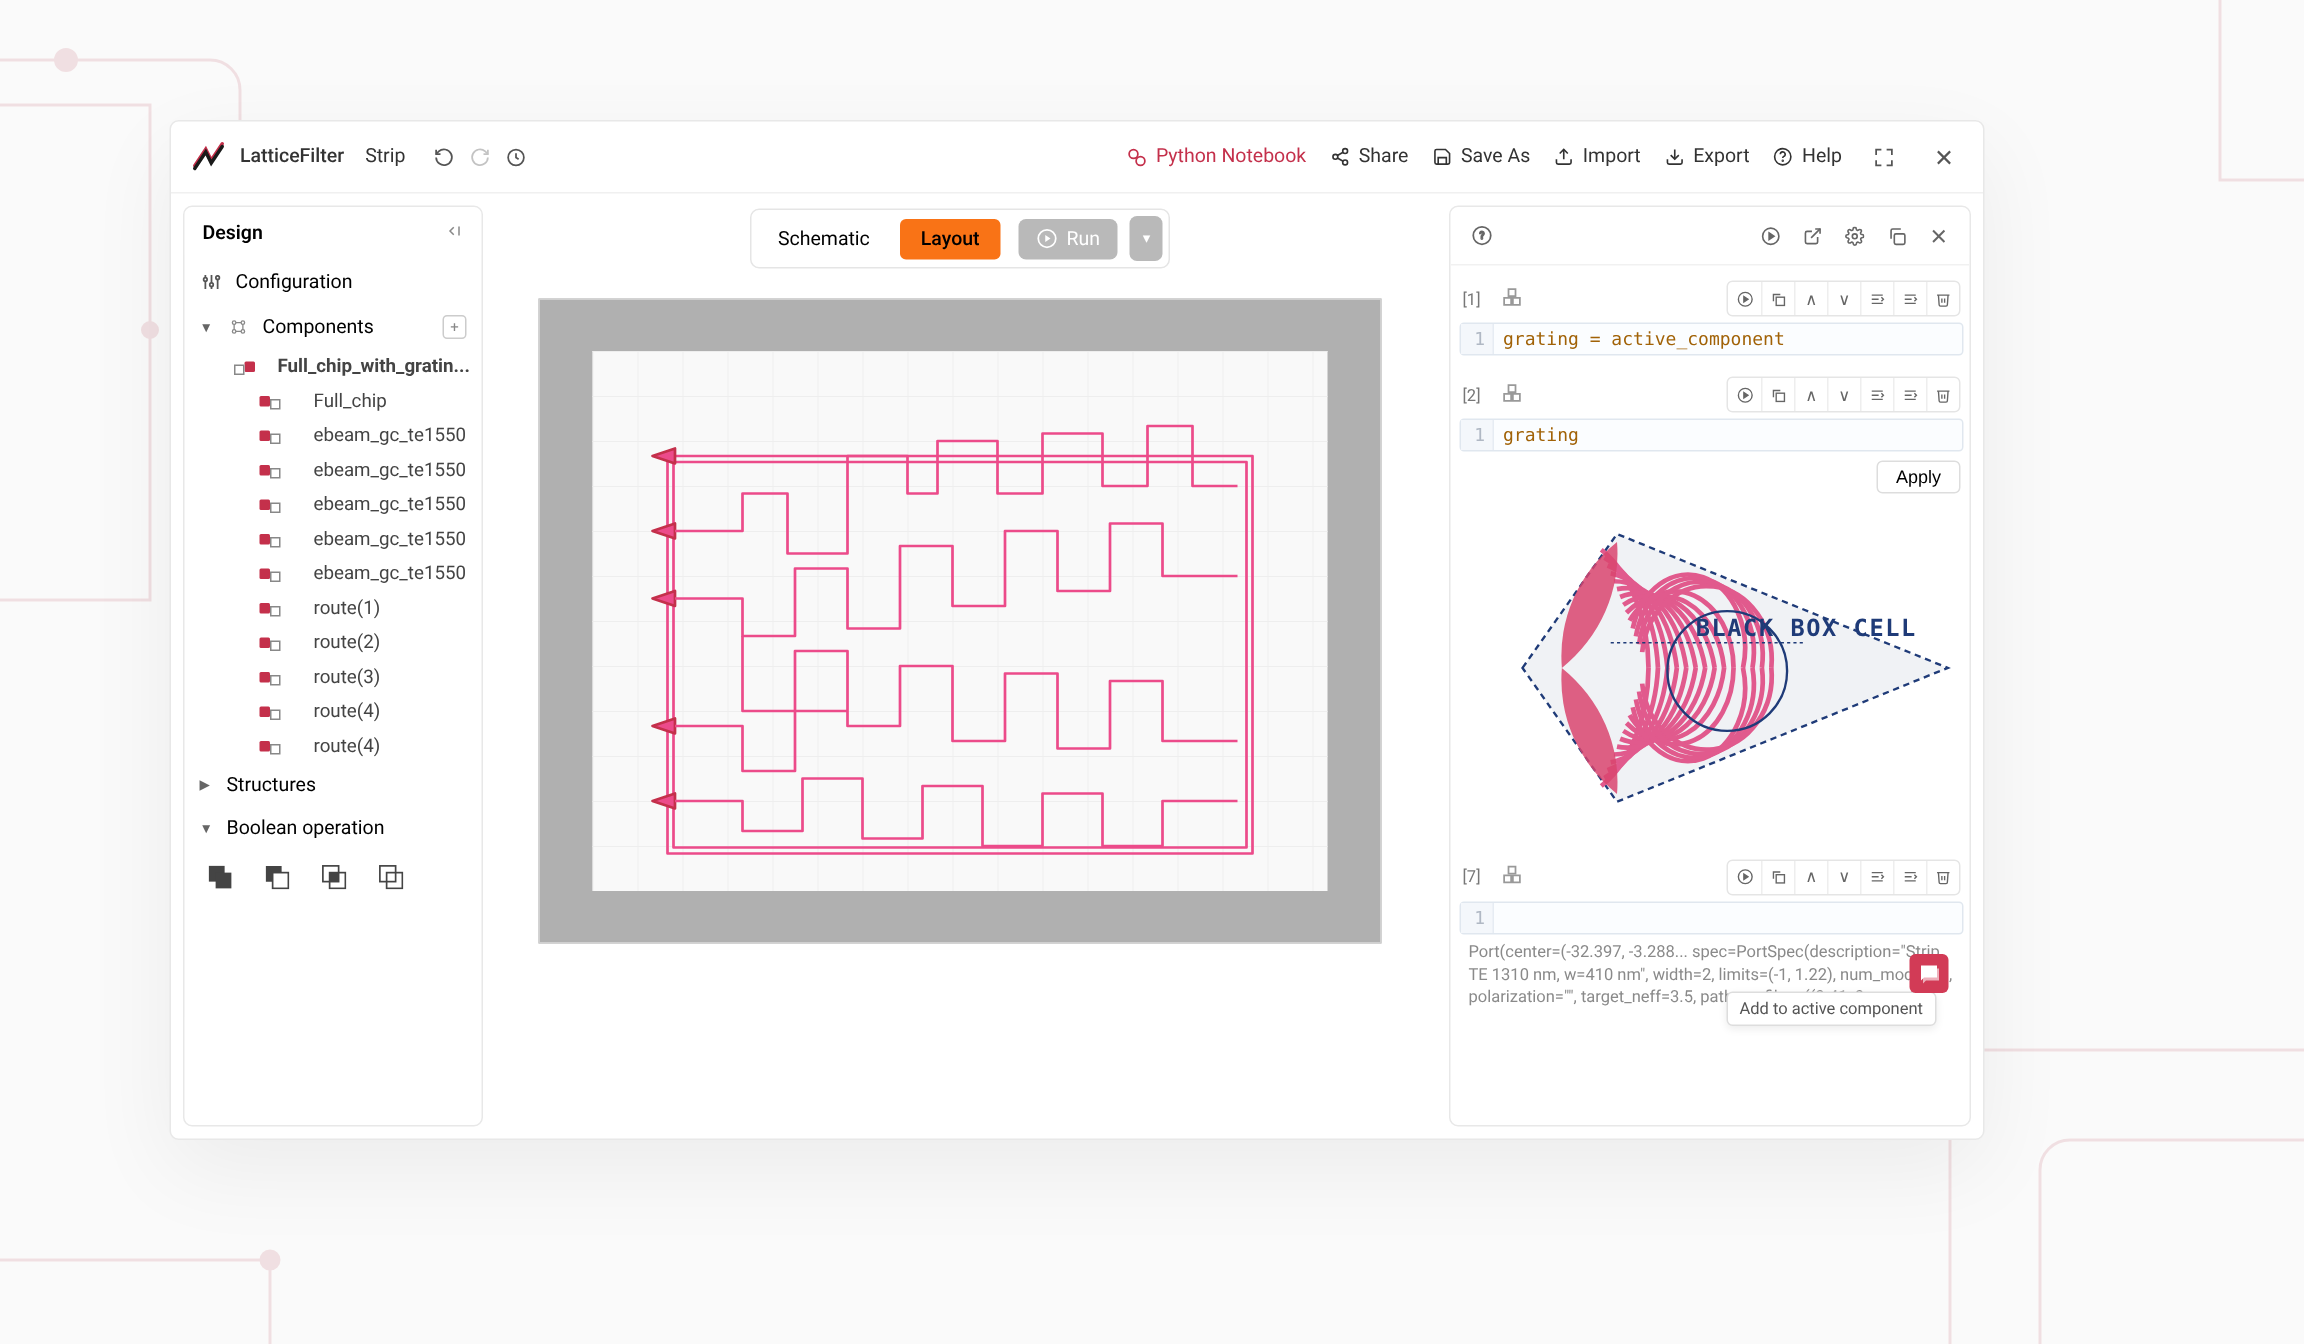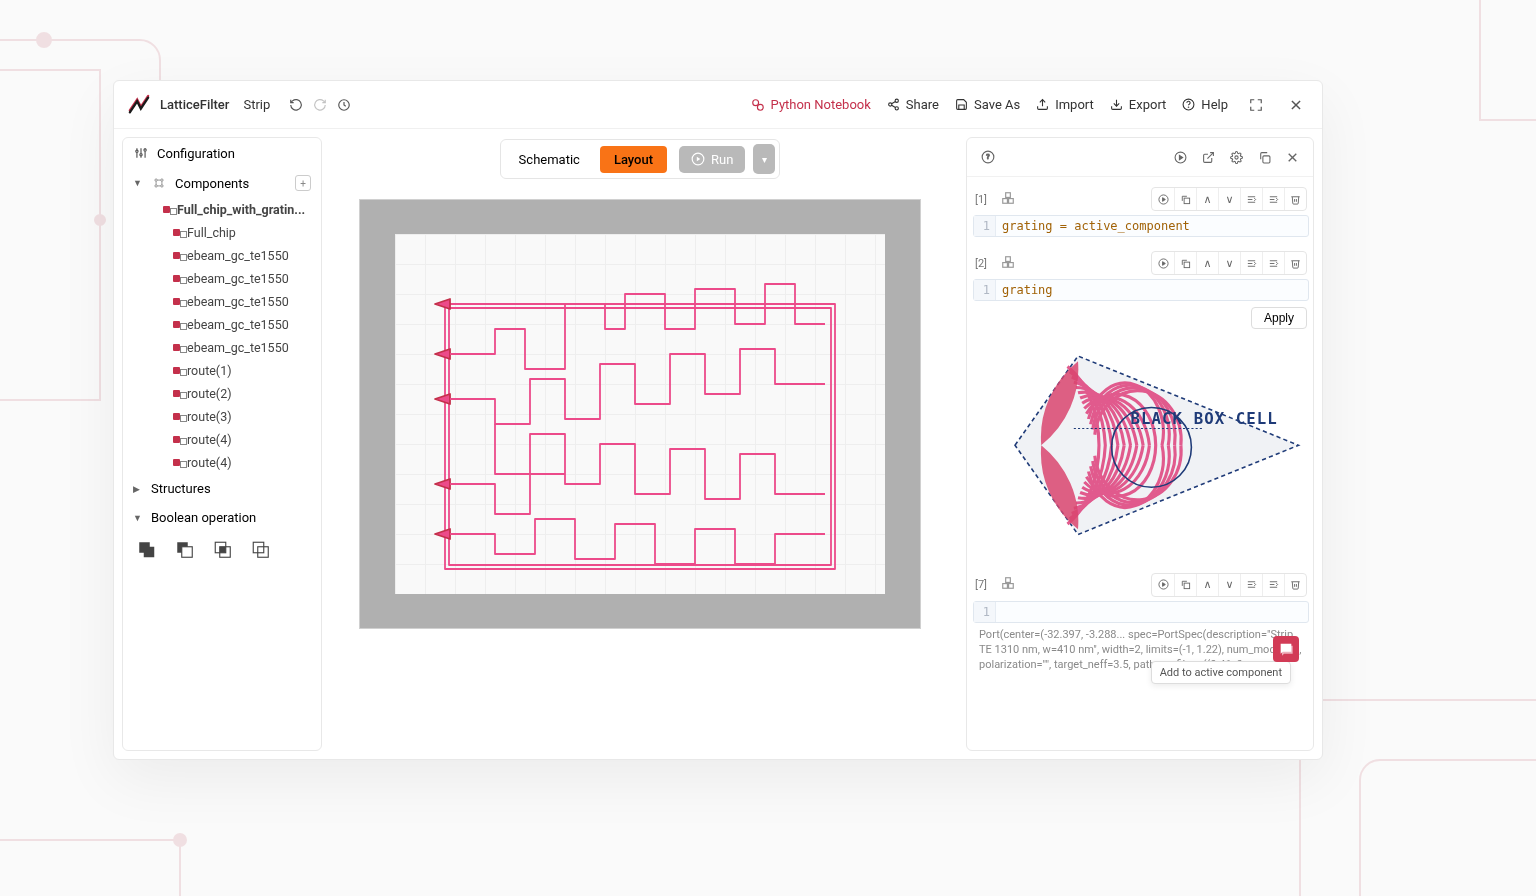--- a/index.html
+++ b/index.html
@@ -68,21 +68,21 @@
 }
 .panel-header {
   display:flex; align-items:center; justify-content:space-between;
   padding:10px 12px; font-weight:600;
 }
 .collapse-icon { font-size: 12px; color:#888; }
 .panel-row { display:flex; align-items:center; gap:8px; padding:7px 10px; cursor:pointer; }
 .panel-row .caret { width:10px; font-size:9px; color:#666; }
 .panel-row .row-icon { width:16px; height:16px; display:flex; align-items:center; justify-content:center; }
 .tree { padding-left: 4px; }
-.tree-item { display:flex; align-items:center; gap:0; padding:4px 8px 4px 34px; font-size:12.5px; color:#444; cursor:pointer;}
+.tree-item { display:flex; align-items:center; gap:22px; padding:4px 8px 4px 34px; font-size:12.5px; color:#444; cursor:pointer;}
 .tree-item.lvl1 { padding-left: 36px; }
 .tree-item.lvl2 { padding-left: 46px; }
 .tree-item .comp-icon {
   width:14px; height:10px;
   position:relative;
 }
 .comp-icon::before { content:""; position:absolute; left:0; top:1px; width:7px; height:7px; background:#c4304b; border-radius:1px;}
 .comp-icon::after { content:""; position:absolute; right:0; top:3px; width:5px; height:5px; border:1px solid #888; background:#fff; }
 .add-icon { margin-left:auto; width:16px; height:16px; border:1px solid #ccc; border-radius:3px; display:flex; align-items:center; justify-content:center; font-size:10px; color:#888; }
 .bool-ops { display:flex; gap:20px; padding:8px 14px; }
@@ -274,20 +274,29 @@
             <line x1="5" y1="5" x2="19" y2="19"></line>
             <line x1="19" y1="5" x2="5" y2="19"></line>
           </svg>
       </span>
     </div>
   </div>
 
   <div class="body">
 
     <div class="left-panel">
+      <div class="panel-header">
+        <span>Design</span>
+        <span class="collapse-icon">
+          <svg width="12" height="12" viewBox="0 0 24 24" fill="none" stroke="currentColor" stroke-width="2">
+              <polyline points="11 17 6 12 11 7"></polyline>
+              <line x1="18" y1="6" x2="18" y2="18"></line>
+            </svg>
+        </span>
+      </div>
 
       <div class="panel-row">
         <span class="row-icon">
           <svg width="14" height="14" viewBox="0 0 24 24" fill="none" stroke="#555" stroke-width="2">
               <line x1="5" y1="4" x2="5" y2="20"></line>
               <circle cx="5" cy="9" r="2" fill="#fff"></circle>
               <line x1="12" y1="4" x2="12" y2="20"></line>
               <circle cx="12" cy="15" r="2" fill="#fff"></circle>
               <line x1="19" y1="4" x2="19" y2="20"></line>
               <circle cx="19" cy="7" r="2" fill="#fff"></circle>

